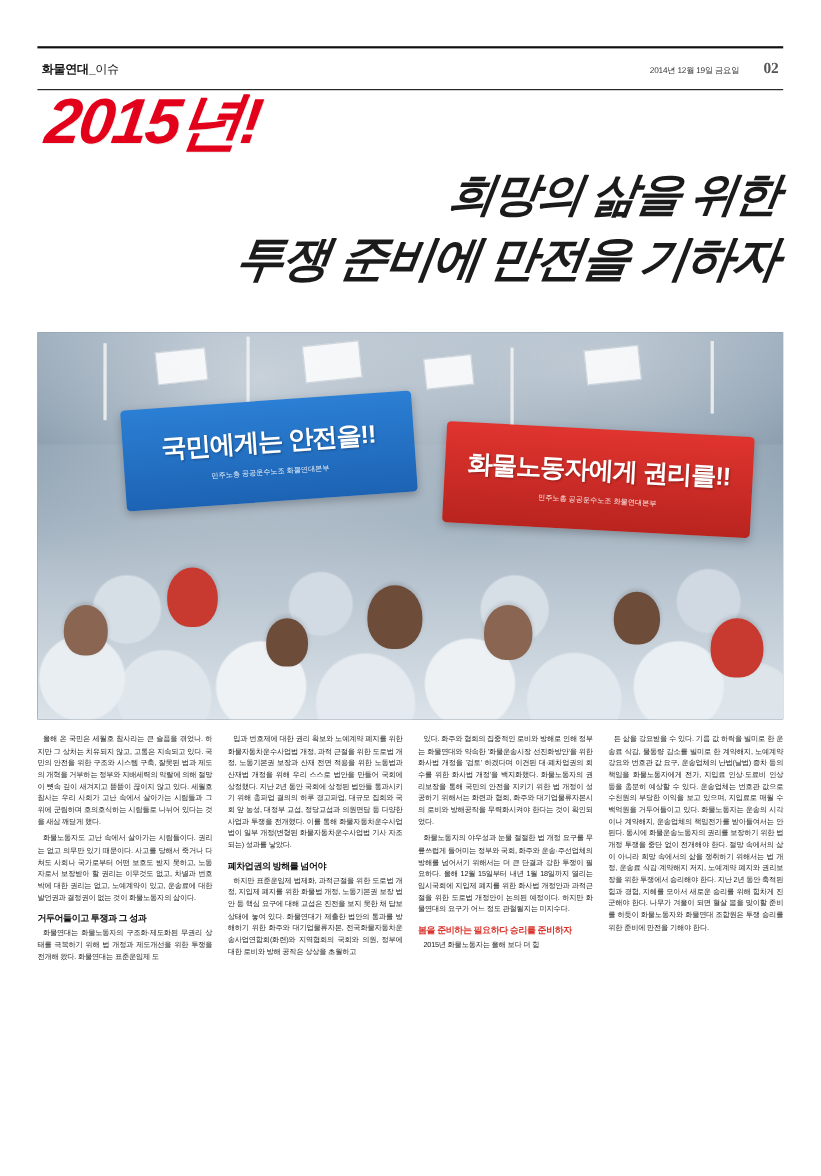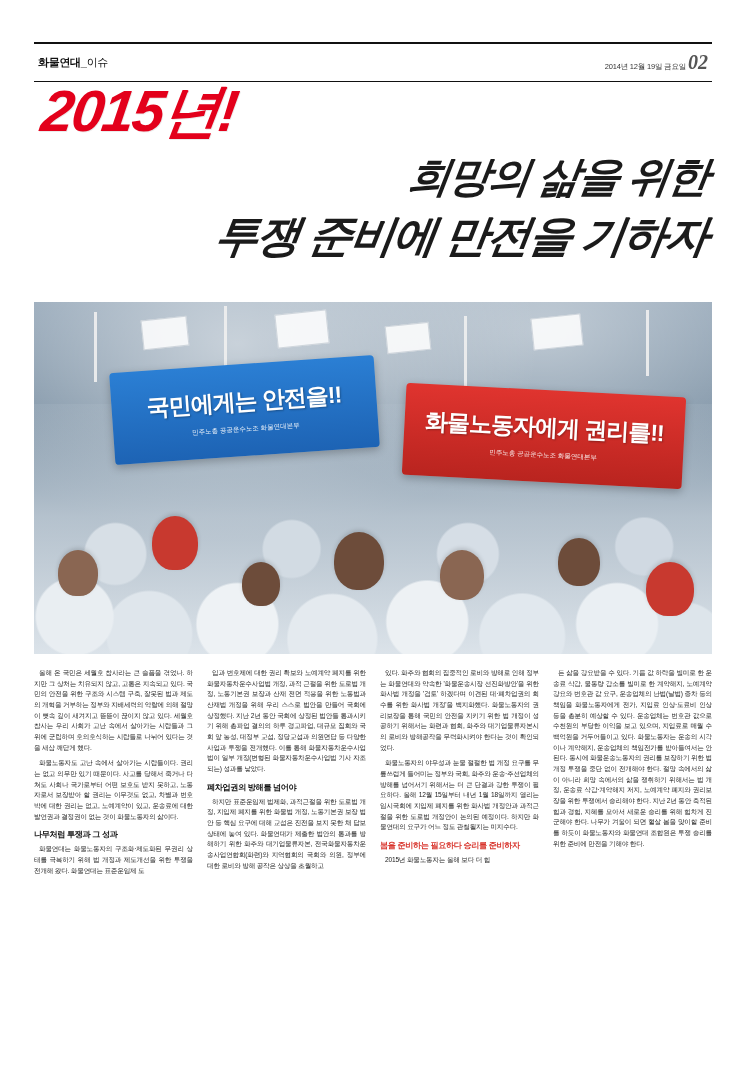--- a/index.html
+++ b/index.html
@@ -38,31 +38,30 @@
     letter-spacing: -0.3px;
     color: #111;
     padding-left: 4px;
   }
   .header-left .sub {
     font-weight: normal;
   }
   .header-right {
     display: flex;
     align-items: baseline;
-    gap: 2px;
+    gap: 22px;
     padding-right: 4px;
   }
   .header-date {
     font-size: 7.5px;
     color: #333;
     letter-spacing: -0.2px;
   }
   .header-page {
-    font-size: 20px;
-    font-style: italic;
+    font-size: 14px;
     font-weight: bold;
     color: #555;
     font-family: "Liberation Serif", serif;
   }
 
   
   .headline {
     position: absolute;
     left: 34px; top: 80px;
     width: 678px;
@@ -276,21 +275,21 @@
       <div class="banner-text">화물노동자에게 권리를!!</div>
       <div class="banner-sub">민주노총 공공운수노조 화물연대본부</div>
     </div>
   </div>
 
   <div class="body">
 
     <div class="col">
       <p>올해 온 국민은 세월호 참사라는 큰 슬픔을 겪었나. 하지만 그 상처는 치유되지 않고, 고통은 지속되고 있다. 국민의 안전을 위한 구조와 시스템 구축, 잘못된 법과 제도의 개혁을 거부하는 정부와 지배세력의 악랄에 의해 절망이 뼛속 깊이 새겨지고 뜯뜯이 끊이지 않고 있다. 세월호 참사는 우리 사회가 고난 속에서 살아가는 시람들과 그 위에 군림하며 호의호식하는 시람들로 나뉘어 있다는 것을 새삼 깨닫게 했다.</p>
       <p>화물노동자도 고난 속에서 살아가는 시람들이다. 권리는 없고 의무만 있기 때문이다. 사고를 당해서 죽거나 다쳐도 사회나 국가로부터 어떤 보호도 받지 못하고, 노동자로서 보장받아 할 권리는 이무것도 없고, 차별과 번호박에 대한 권리는 없고, 노예계약이 있고, 운송료에 대한 발언권과 결정권이 없는 것이 화물노동자의 삶이다.</p>
-      <div class="sub-head">나무처럼 투쟁과 그 성과</div>
+      <div class="sub-head">거두어들이고 투쟁과 그 성과</div>
       <p>화물연대는 화물노동자의 구조화·제도화된 무권리 상태를 극복하기 위해 법 개정과 제도개선을 위한 투쟁을 전개해 왔다. 화물연대는 표준운임제 도</p>
     </div>
 
     <div class="col">
       <p>입과 번호제에 대한 권리 확보와 노예계약 폐지를 위한 화물자동차운수사업법 개정, 과적 근절을 위한 도로법 개정, 노동기본권 보장과 산재 전면 적용을 위한 노동법과 산재법 개정을 위해 우리 스스로 법안을 만들어 국회에 상정했다. 지난 2년 동안 국회에 상정된 법안들 통과시키기 위해 총파업 결의의 하루 경고파업, 대규모 집회와 국회 앞 농성, 대정부 교섭, 정당교섭과 의원면담 등 다양한 사업과 투쟁을 전개했다. 이를 통해 화물자동차운수사업법이 일부 개정(변형된 화물자동차운수사업법 기사 자조되는) 성과를 낳았다.</p>
       <div class="sub-head">폐차업권의 방해를 넘어야</div>
       <p>하지만 표준운임제 법제화, 과적근절을 위한 도로법 개정, 지입제 폐지를 위한 화물법 개정, 노동기본권 보장 법안 등 핵심 요구에 대해 교섭은 진전을 보지 못한 채 답보 상태에 놓여 있다. 화물연대가 제출한 법안의 통과를 방해하기 위한 화주와 대기업물류자본, 전국화물자동차운송사업연합회(화련)와 지역협회의 국회와 의원, 정부에 대한 로비와 방해 공작은 상상을 초월하고</p>
     </div>
 
     <div class="col">

